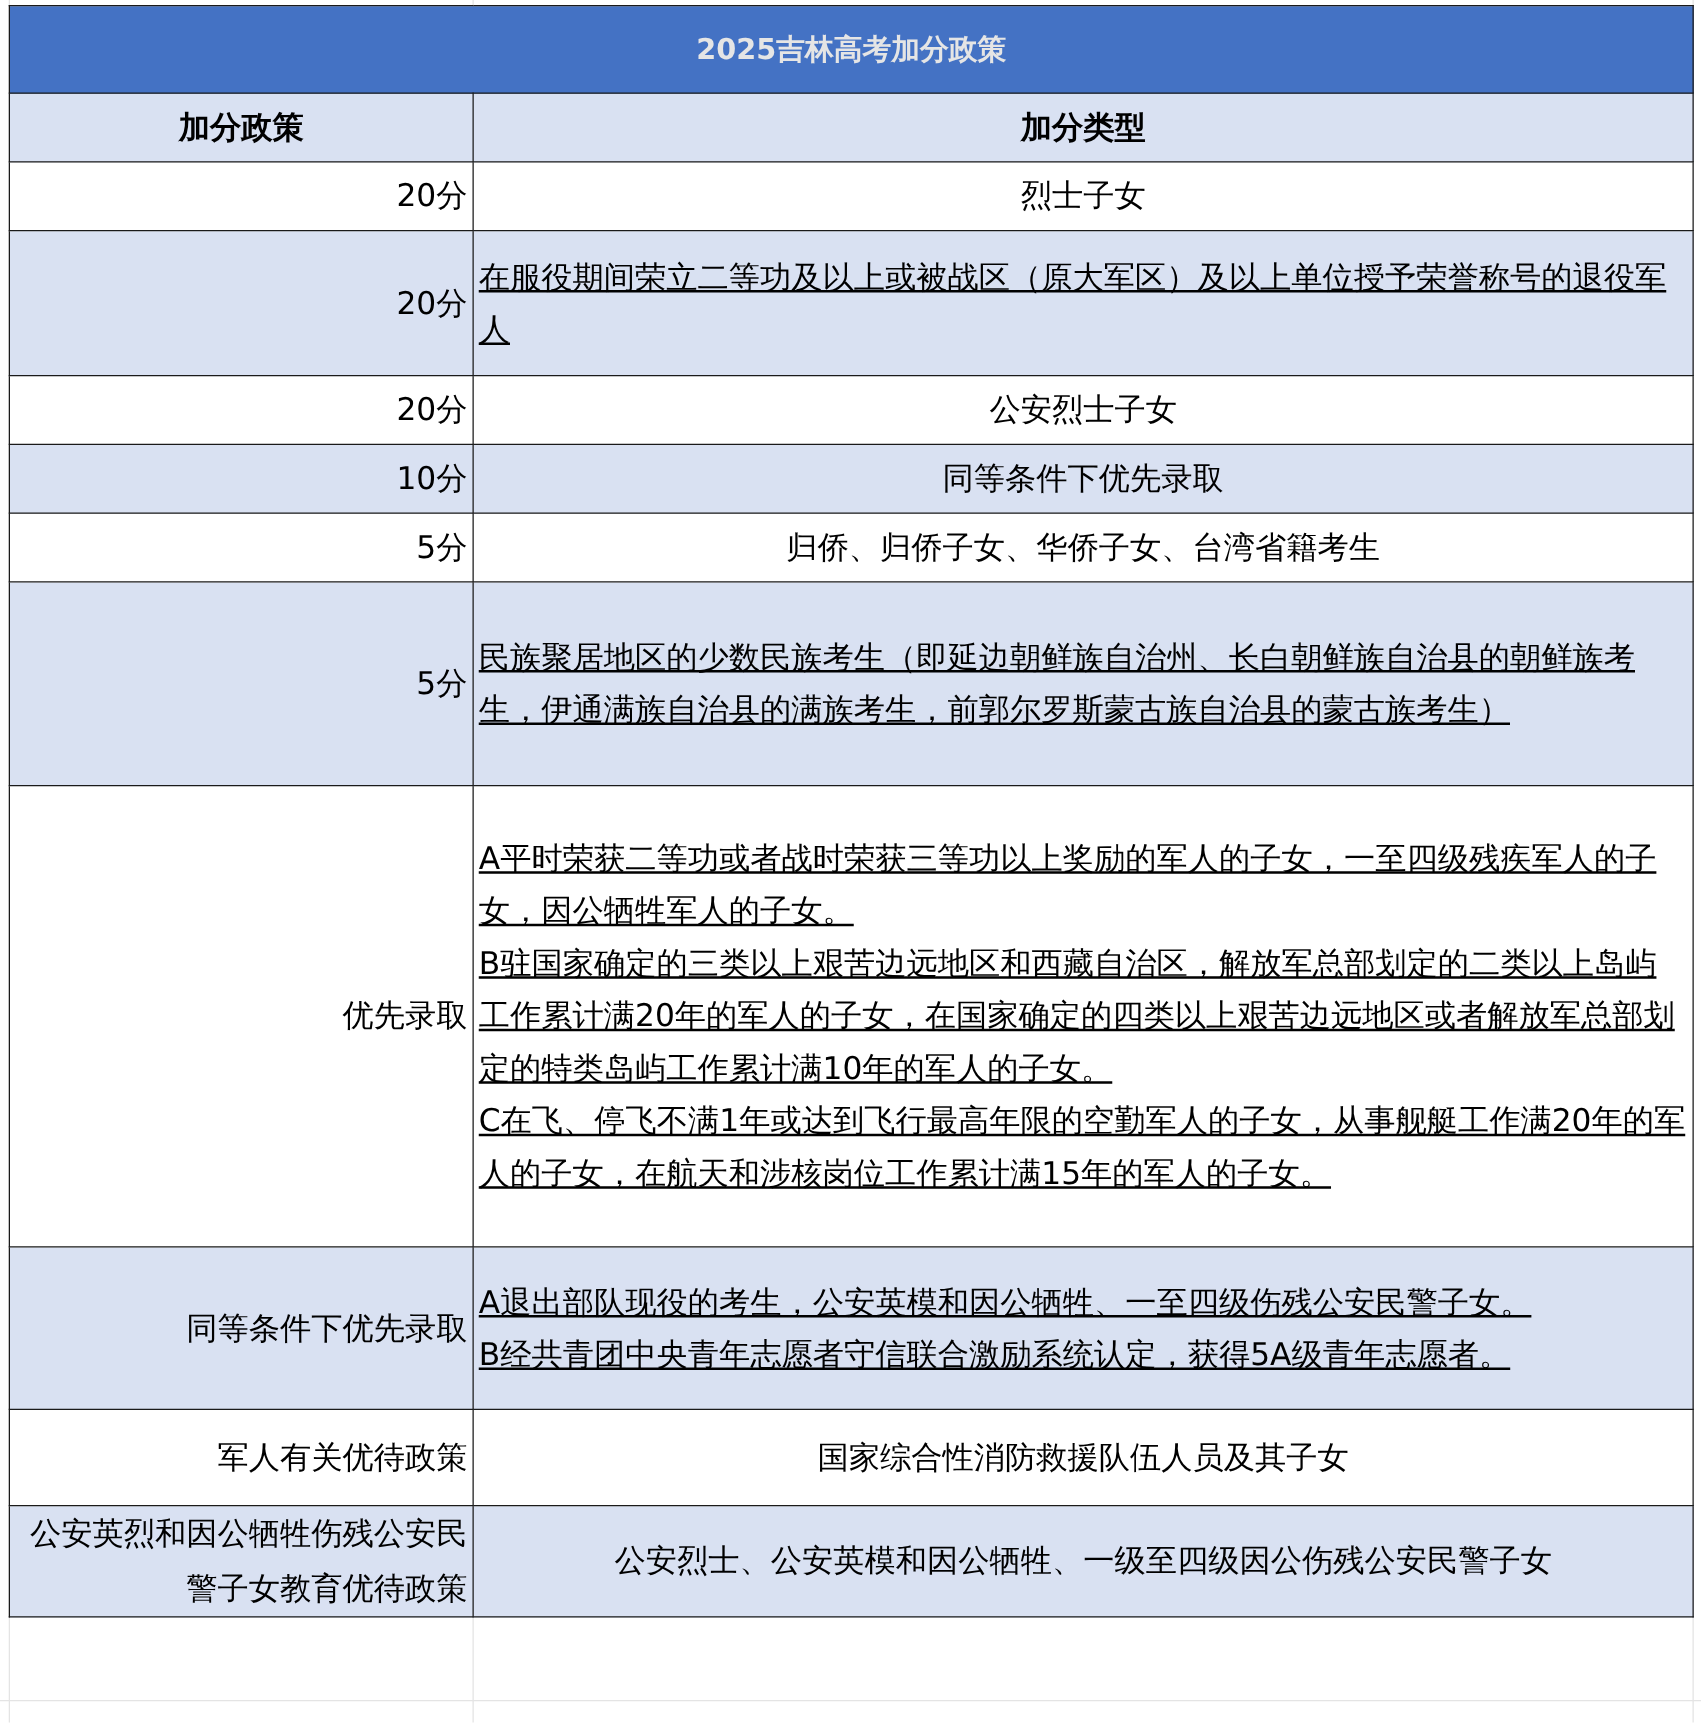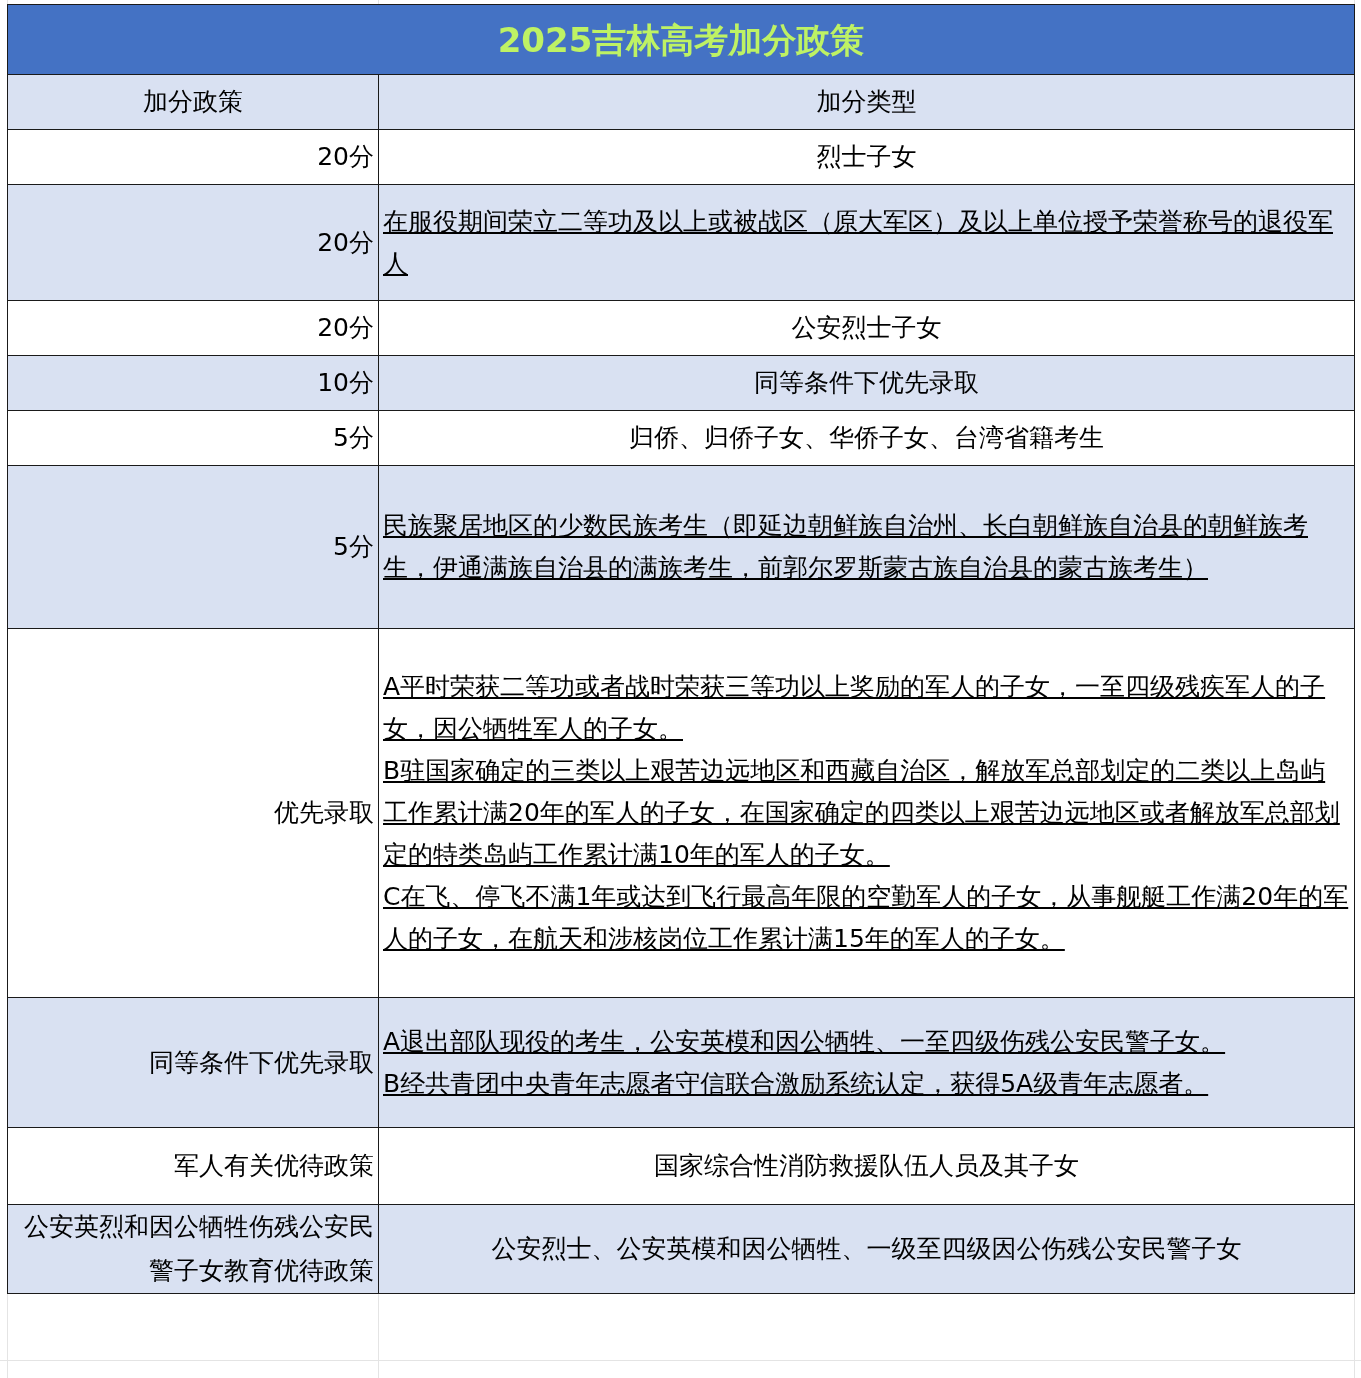--- a/index.html
+++ b/index.html
@@ -2,22 +2,22 @@
 <html><head>
 <meta charset="utf-8">
 <style>
   html, body { margin:0; padding:0; background:#ffffff; }
   body { width:1361px; height:1378px; position:relative; overflow:hidden;
          font-family:"DejaVu Sans","Liberation Sans",sans-serif; color:#000; }
   .gridline-v { position:absolute; top:0; width:1px; height:1378px; background:#e4e4e4; }
   .gridline-h { position:absolute; left:0; height:1px; width:1361px; background:#e4e4e4; }
   table { position:absolute; left:7px; top:4px; width:1347px; border-collapse:collapse; table-layout:fixed; }
   td, th { border:1.5px solid #1a1a1a; padding:0 4px; font-size:25px; line-height:42px; font-weight:normal; }
-  .title { background:#4472c4; color:#bef264; font-weight:bold; text-align:center; height:69px; font-size:34px; }
-  .hdr { background:#d9e1f2; font-weight:normal; text-align:center; height:54px; }
+  .title { background:#4472c4; color:#e5e5e5; font-weight:bold; text-align:center; height:69px; font-size:23px; }
+  .hdr { background:#d9e1f2; font-weight:bold; text-align:center; height:54px; }
   .shade { background:#d9e1f2; }
   .white { background:#ffffff; }
   .c1 { text-align:right; }
   .c2-center { text-align:center; }
   .c2-left { text-align:left;text-decoration:underline; }
   .line { display:block; }
 </style>
 </head>
 <body>
 

